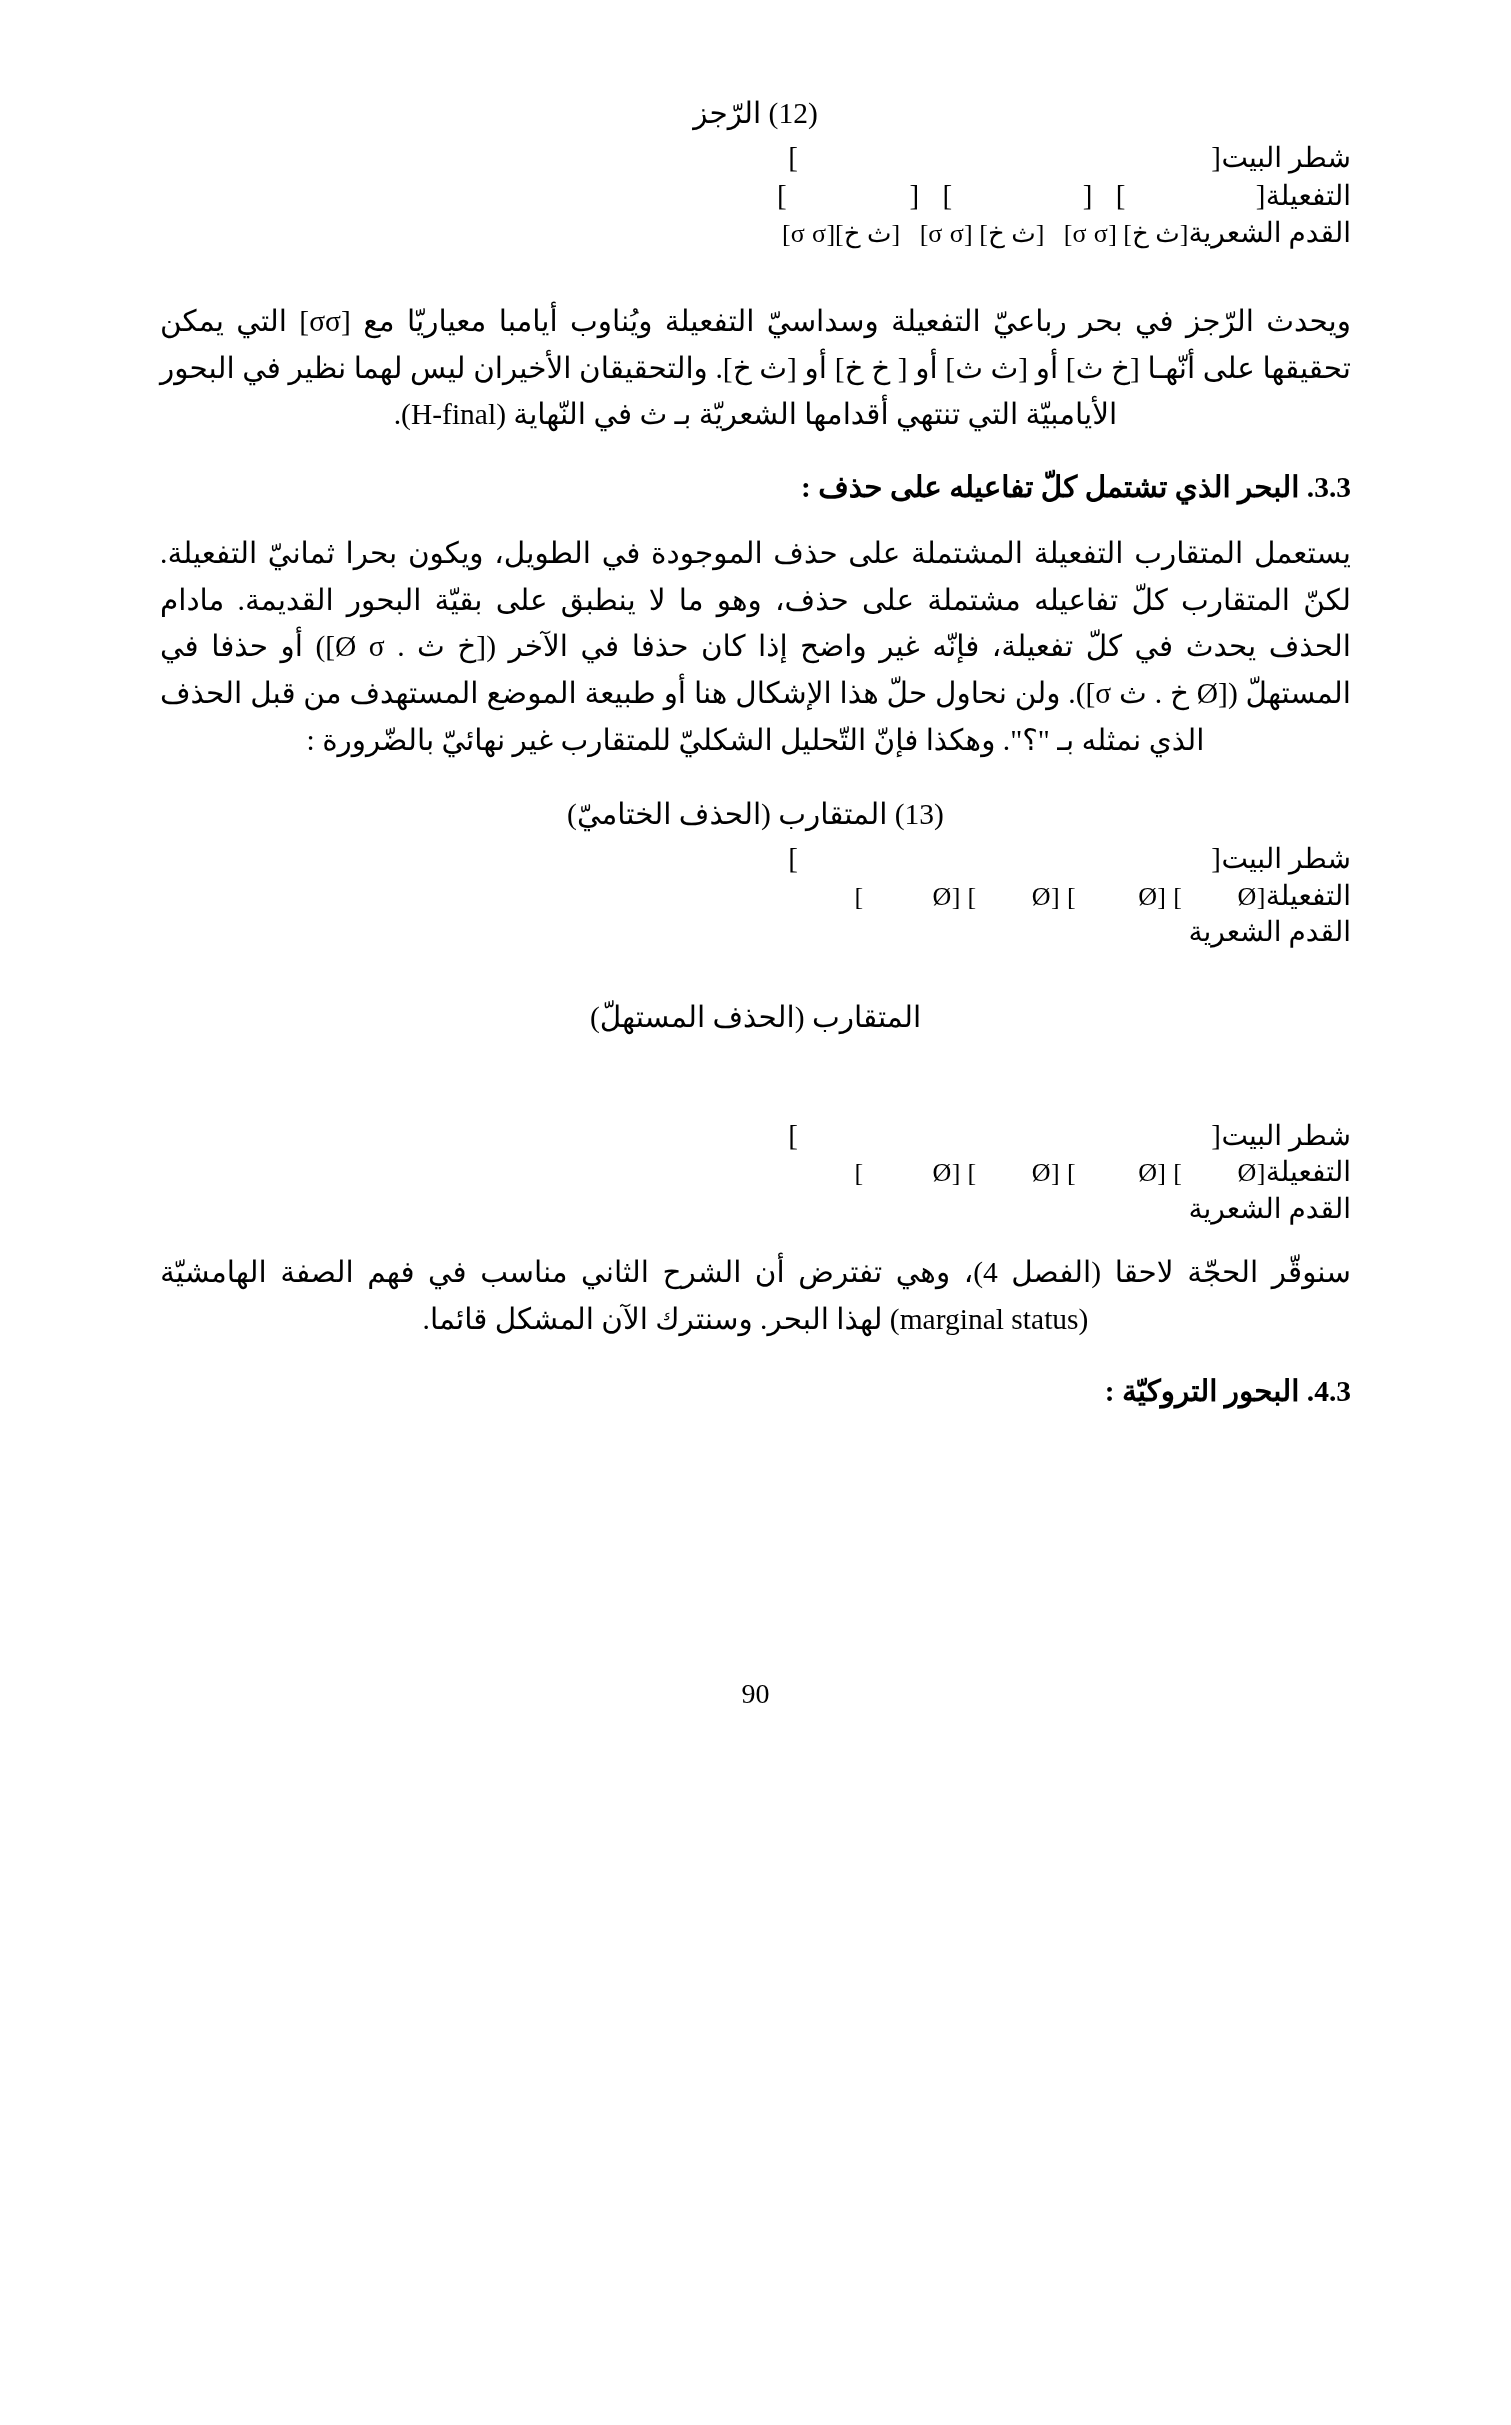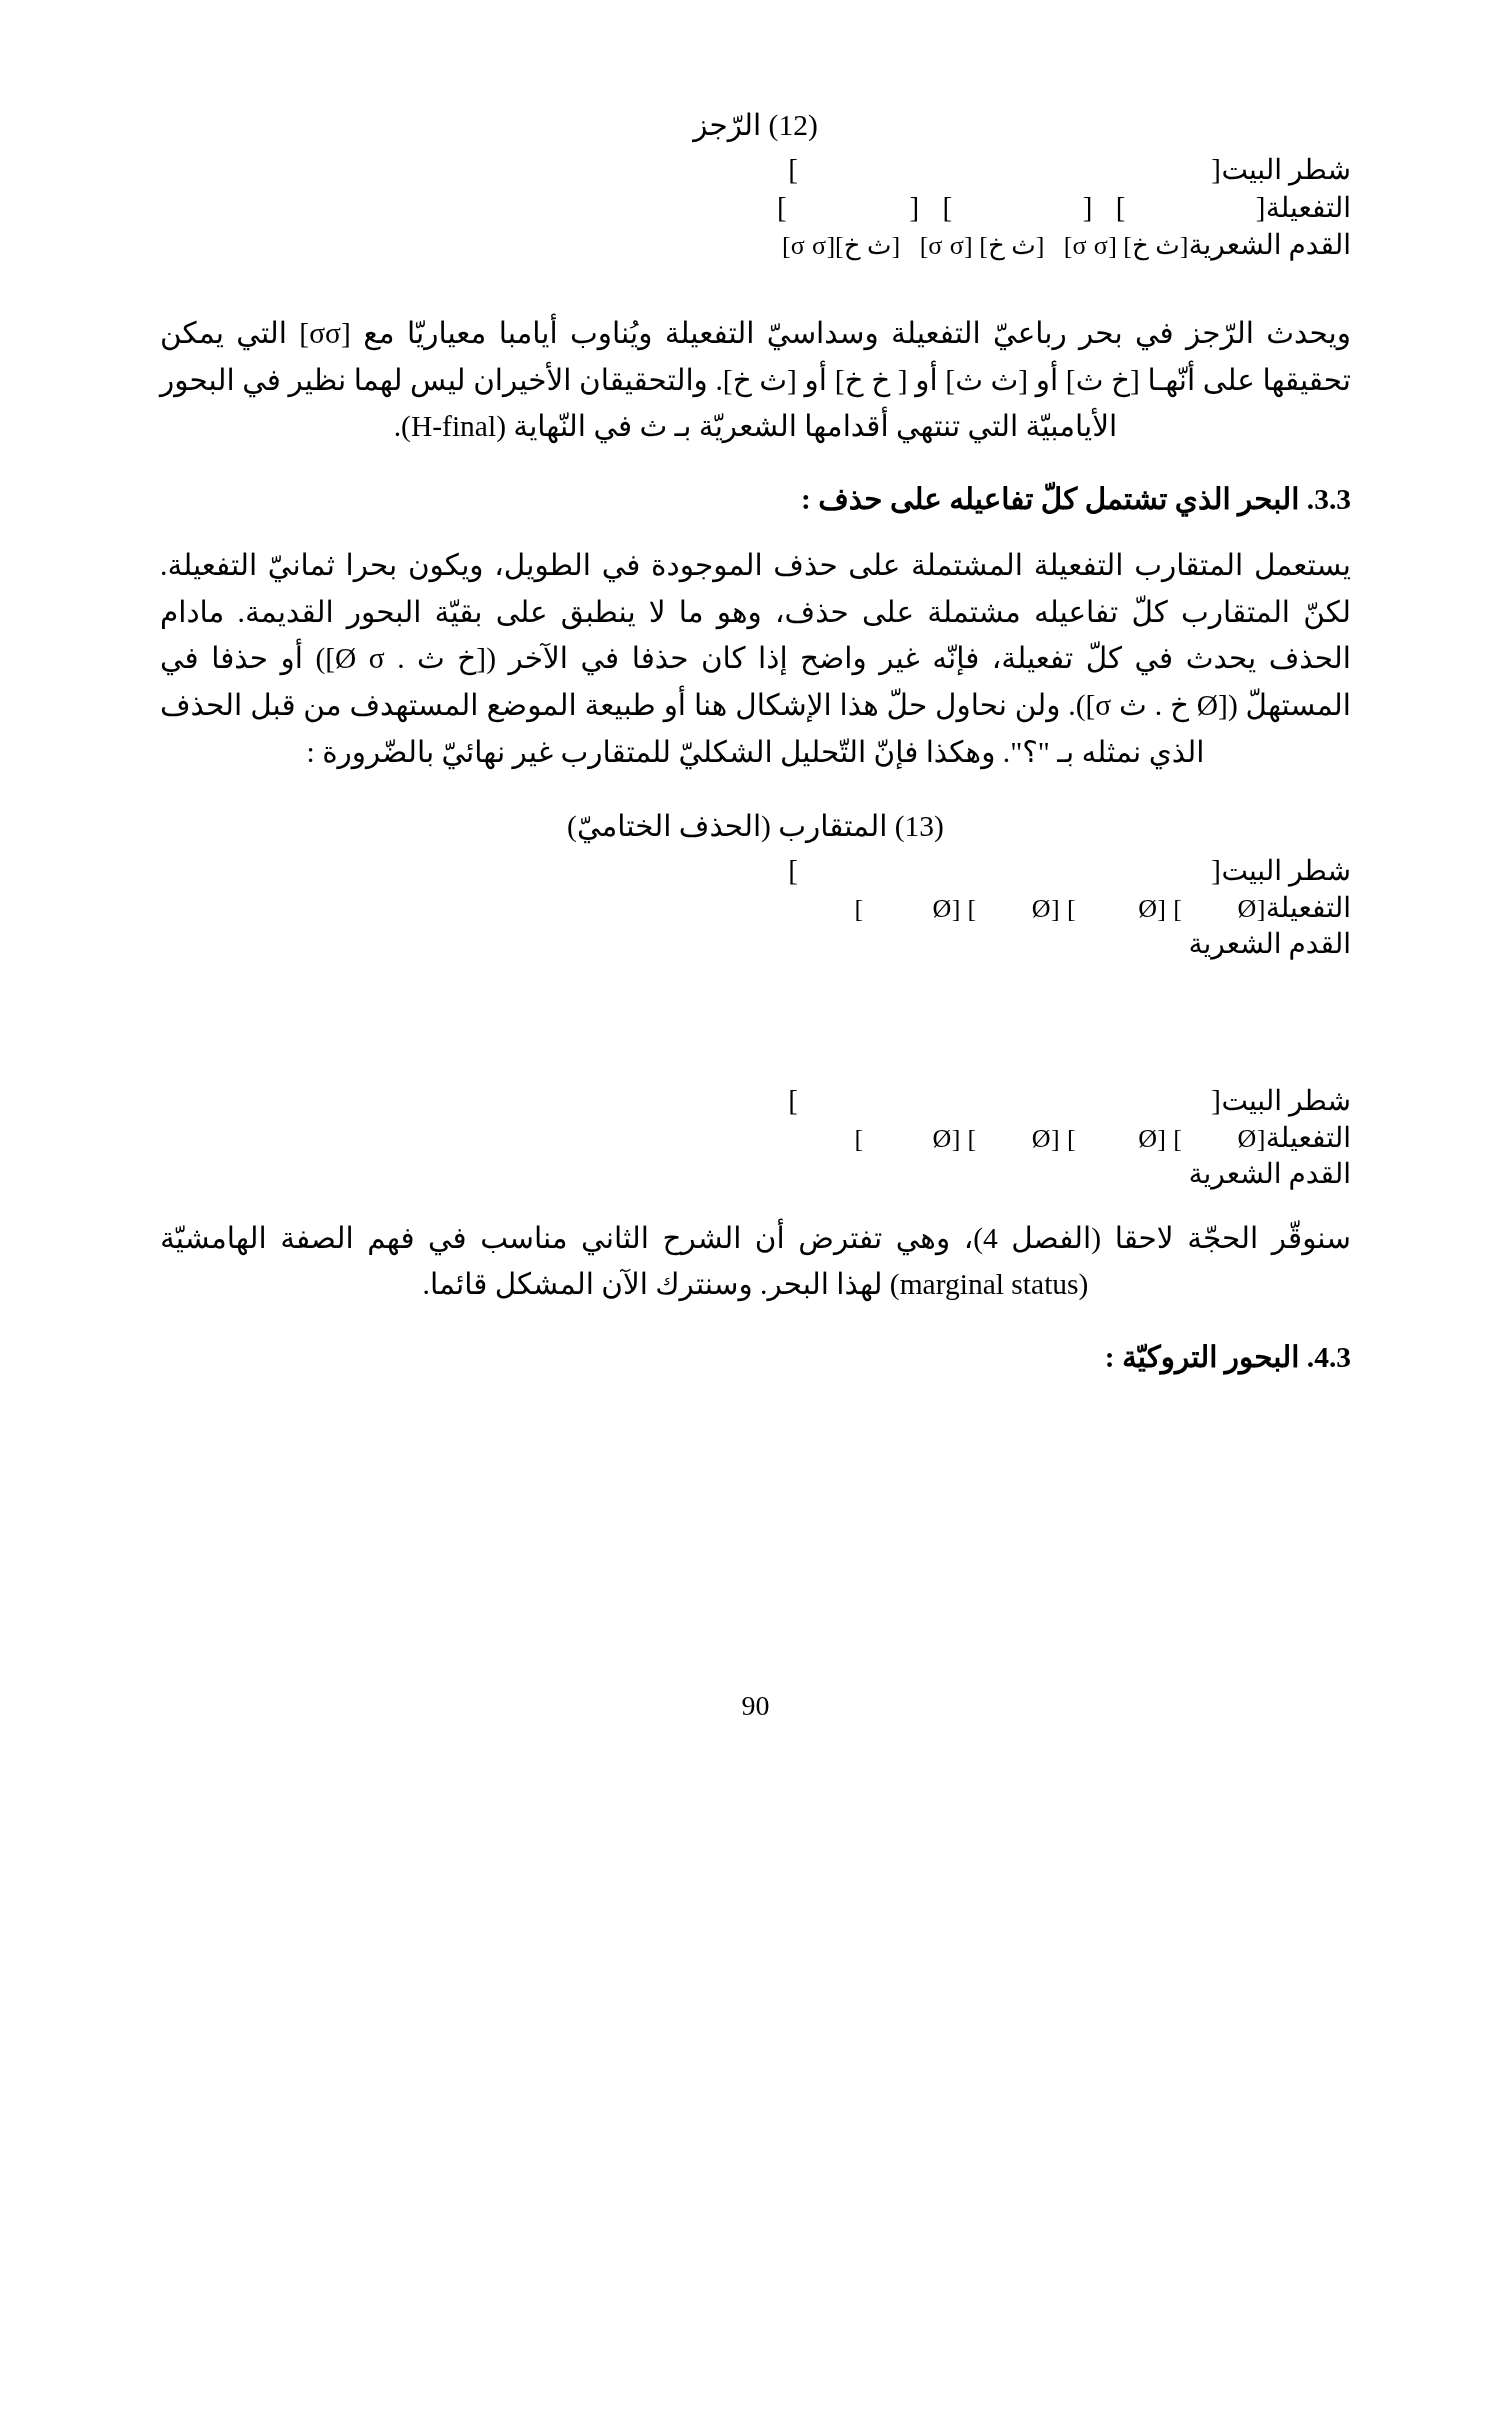--- a/index.html
+++ b/index.html
@@ -11,21 +11,21 @@
   body {
     width: 1511px;
     height: 2426px;
     font-family: "Liberation Serif", "DejaVu Serif", serif;
     color: #000000;
     position: relative;
     overflow: hidden;
   }
   .page {
     position: absolute;
-    top: 12px; left: 0;
+    top: 0; left: 0;
     width: 1511px;
     height: 1776px;
     box-sizing: border-box;
     padding: 93px 160px 51px 160px;
   }
 
   
   .para {
     direction: rtl;
     text-align: justify;
@@ -151,20 +151,21 @@
     </div>
 
     <div class="schema-row">
       <span class="row-label">القدم الشعرية</span>
     </div>
   </div>
 
   <div class="spacer-md"></div>
 
   <div class="schema">
+    <div class="schema-title">المتقارب (الحذف المستهلّ)</div>
 
     <div class="spacer-lg"></div>
 
     <div class="schema-row">
       <span class="row-label">شطر البيت</span>
       <span class="row-content brk">[                                                      ]</span>
     </div>
 
     <div class="schema-row">
       <span class="row-label">التفعيلة</span>

